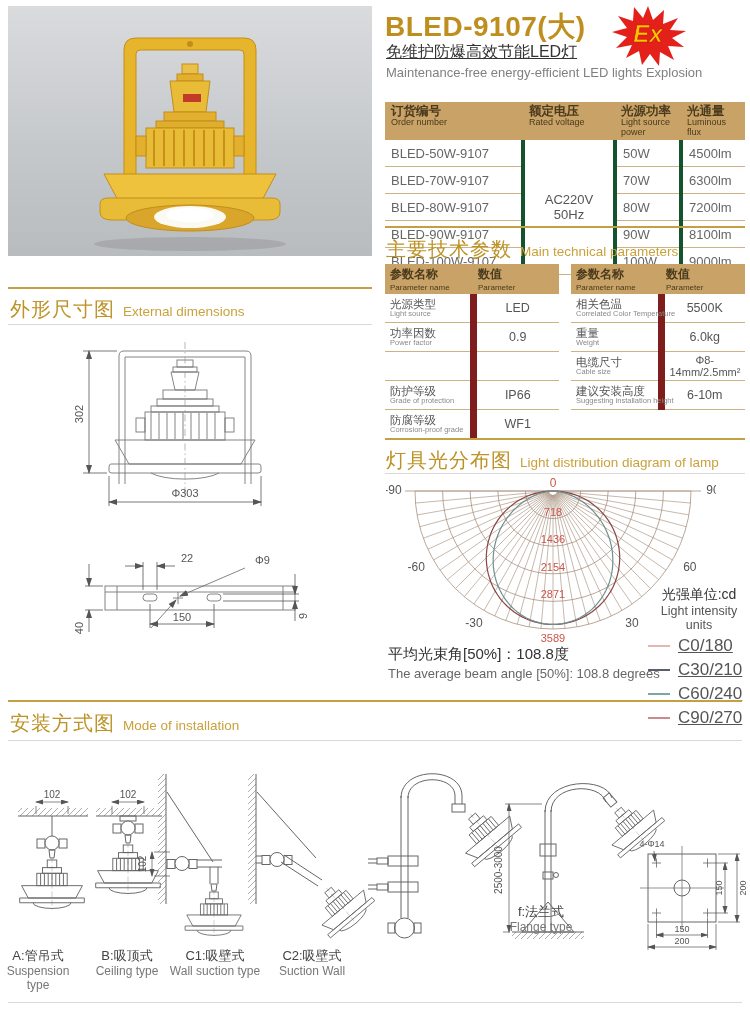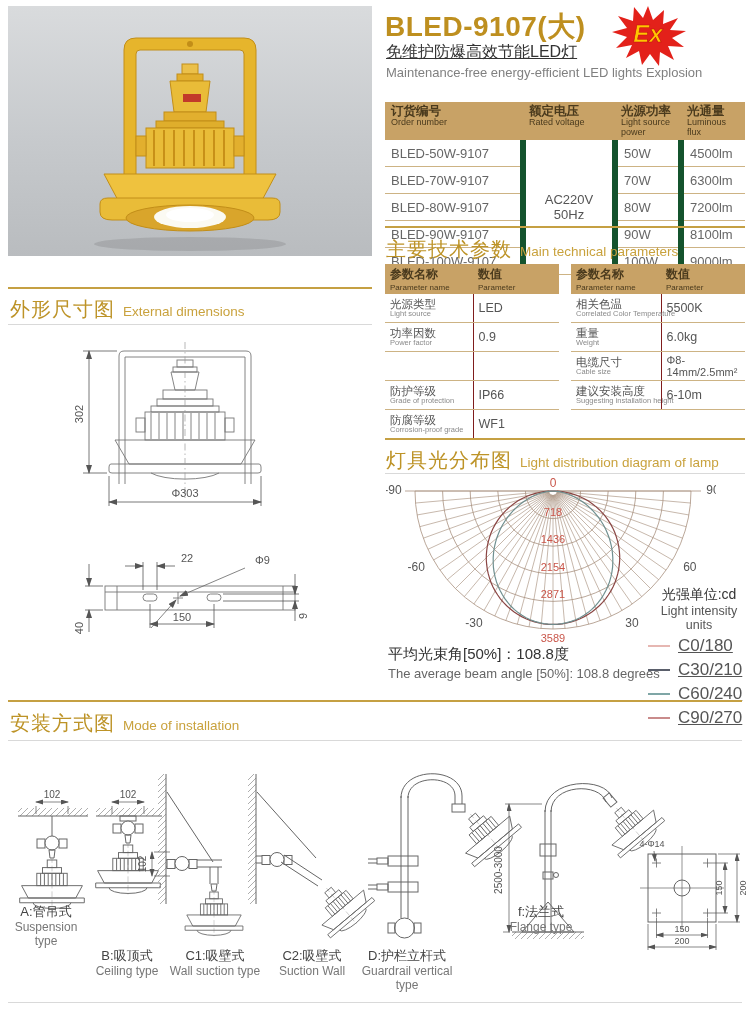--- a/index.html
+++ b/index.html
@@ -17,27 +17,27 @@
   .title{font-size:28px;font-weight:bold;color:#BE8F1F;letter-spacing:.5px;}
   .sub-cn{font-size:16px;color:#333;font-weight:500;text-decoration:underline;}
   .sub-en{font-size:13px;color:#808080;}
   
   table{border-collapse:collapse;}
   .otable{width:360px;table-layout:fixed;}
   .otable th{background:#C8A266;color:#4a3a1d;text-align:left;padding:2px 6px;vertical-align:top;}
   .otable .hcn{font-size:12.5px;font-weight:bold;display:block;line-height:1.15;}
   .otable .hen{font-size:9px;font-weight:normal;display:block;line-height:1.1;}
   .otable td{border-bottom:1px solid #cdb384;color:#666;font-size:13px;padding:4px 6px;height:18px;}
-  .otable td.vsep{border-left:6px solid #14532d;}
+  .otable td.vsep{border-left:4px solid #14532d;}
   .otable td.volt{text-align:center;color:#555;}
   
   .ttable th{background:#C8A266;color:#4a3a1d;text-align:left;padding:2px 5px;vertical-align:top;}
   .ttable{table-layout:fixed;}
   .ttable td{border-bottom:1px solid #cdb384;padding:2px 5px;vertical-align:middle;height:24px;}
-  .ttable td.vsep{border-left:1px solid #7f1d1d;}
+  .ttable td.vsep{border-left:7px solid #7f1d1d;text-align:center;}
   .pcn{display:block;font-size:11.5px;color:#555;line-height:1.1;white-space:nowrap;}
   .pen{display:block;font-size:7.5px;color:#8a8a8a;line-height:1.1;white-space:nowrap;}
   .pval{font-size:12.5px;color:#555;}
   
   .leg-title-cn{font-size:14px;color:#333;}
   .leg-title-en{font-size:12.5px;color:#555;}
   .leg-item{display:flex;align-items:center;margin-top:4px;}
   .leg-swatch{width:22px;height:2px;margin-right:8px;}
   .leg-label{font-size:17px;color:#555;text-decoration:underline;}
   .beam-cn{font-size:15px;color:#333;}
@@ -624,39 +624,35 @@
         <line x1="737" y1="102" x2="737" y2="170" marker-start="url(#ar3)" marker-end="url(#ar3)"></line>
       </g>
       <text x="652" y="95" font-size="9" fill="#555" text-anchor="middle" stroke="none">4-Φ14</text>
       <text x="682" y="180" font-size="9" fill="#555" text-anchor="middle" stroke="none">150</text>
       <text x="682" y="192" font-size="9" fill="#555" text-anchor="middle" stroke="none">200</text>
       <text x="722" y="136" font-size="9" fill="#555" text-anchor="middle" stroke="none" transform="rotate(-90 722 136)">150</text>
       <text x="746" y="136" font-size="9" fill="#555" text-anchor="middle" stroke="none" transform="rotate(-90 746 136)">200</text>
     </g>
   </svg>
 
-  <div class="abs inst-label" style="left:2px;top:904px;width:72px;margin-left:8px;">
+  <div class="abs inst-label" style="left:2px;top:948px;width:72px;">
     <span class="cn">A:管吊式</span>
       <span class="en">Suspension type</span>
     </div>
   <div class="abs inst-label" style="left:88px;top:948px;width:78px;">
     <span class="cn">B:吸顶式</span>
       <span class="en">Ceiling type</span>
     </div>
   <div class="abs inst-label" style="left:168px;top:948px;width:94px;">
     <span class="cn">C1:吸壁式</span>
       <span class="en">Wall suction type</span>
     </div>
   <div class="abs inst-label" style="left:262px;top:948px;width:100px;">
     <span class="cn">C2:吸壁式</span>
       <span class="en">Suction Wall</span>
     </div>
-  <div class="abs inst-label" style="left:352px;top:948px;width:110px;">
-    <span class="cn">D:护栏立杆式</span>
-      <span class="en">Guardrail vertical type</span>
-    </div>
   <div class="abs inst-label" style="left:486px;top:904px;width:110px;text-align:center;">
     <span class="cn">f:法兰式</span>
       <span class="en">Flange type</span>
     </div>
 
   <div class="gray-line" style="left:8px;top:1002px;width:734px;"></div>
 </div>
 
 </body></html>

